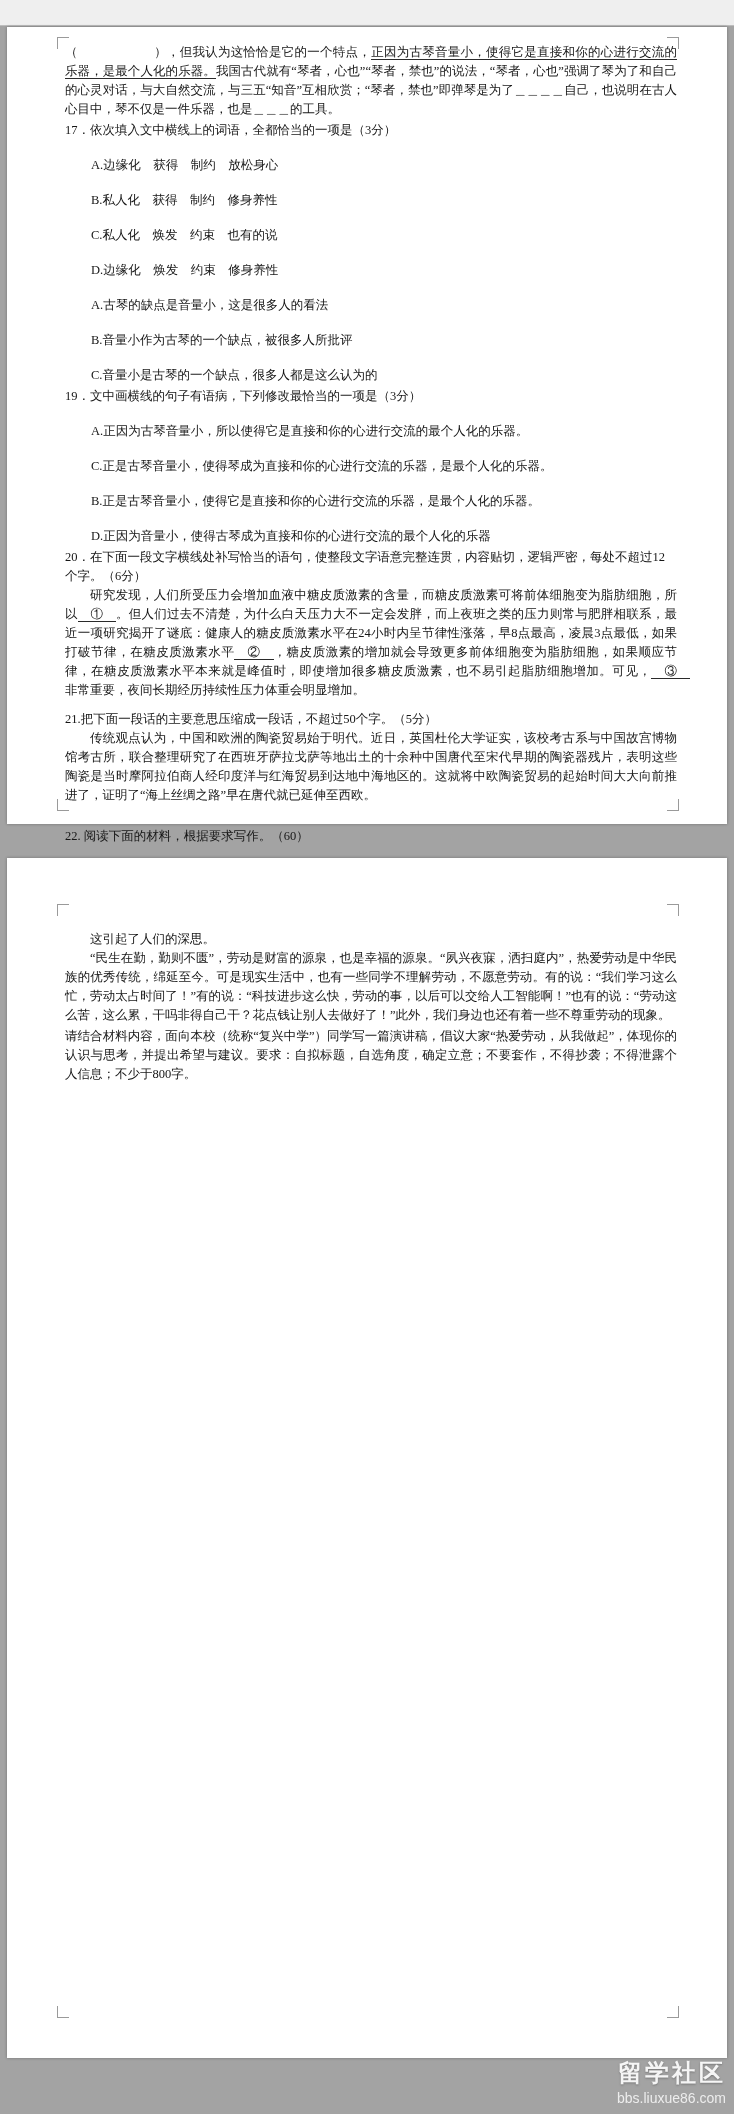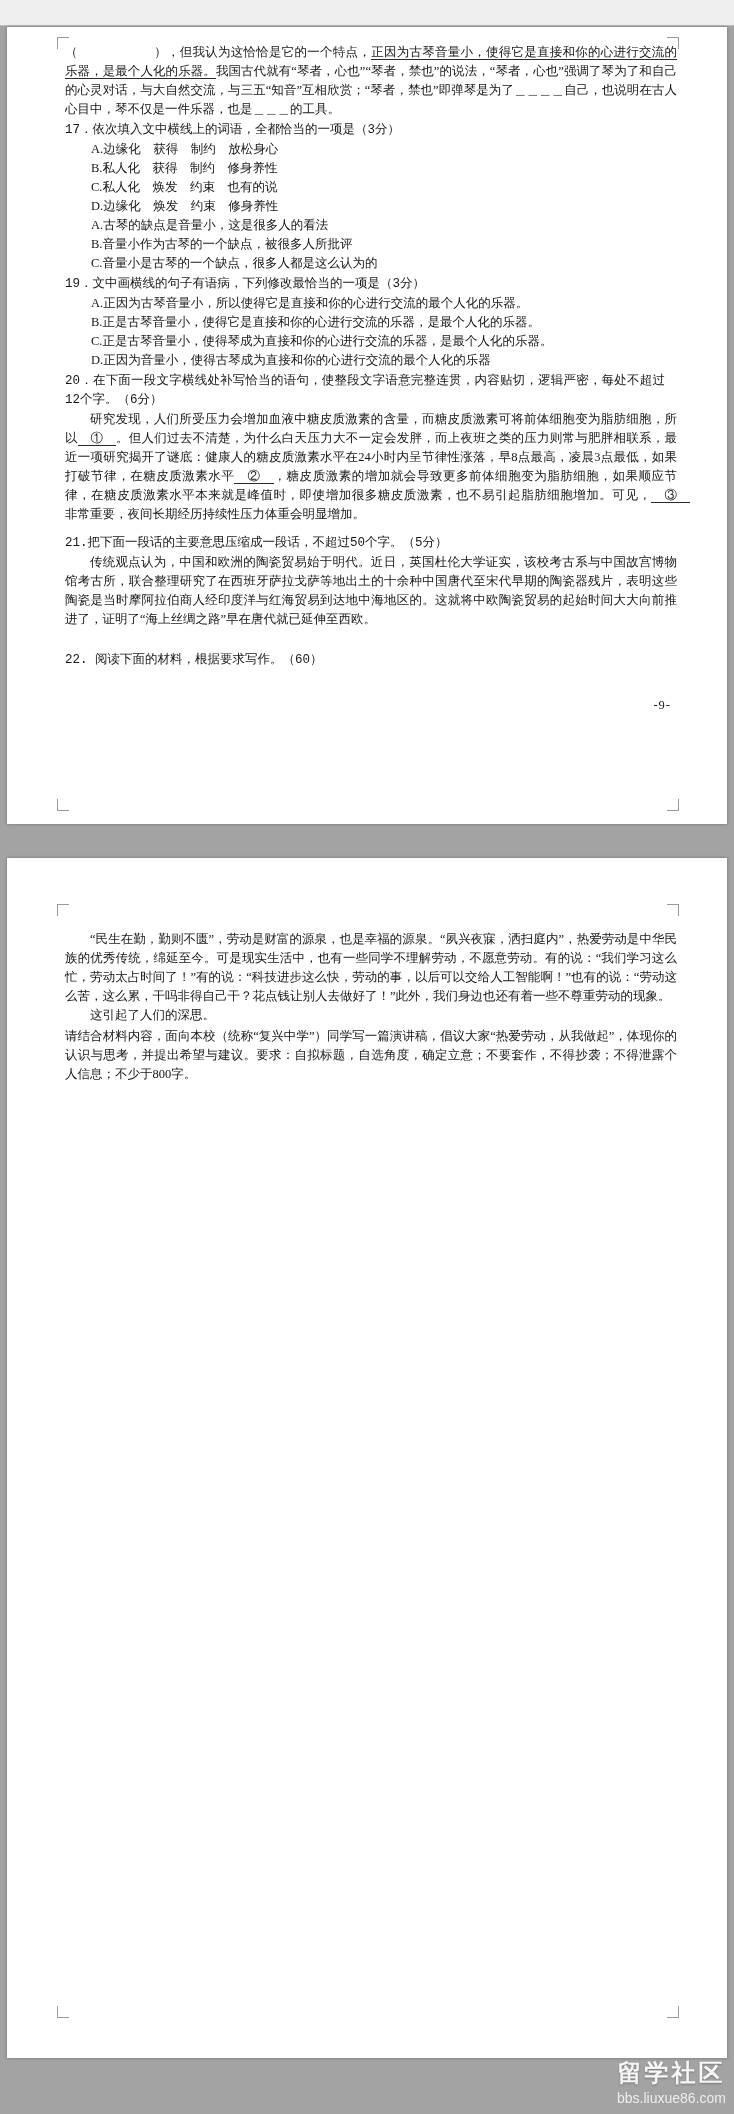--- a/index.html
+++ b/index.html
@@ -34,29 +34,29 @@
   #page2 .mark.bl { left:50px; top:1148px; }
   #page2 .mark.br { right:48px; top:1148px; }
   .content {
     position:absolute; left:58px; width:612px;
     font-size:12.5px; line-height:19px; text-align:justify;
   }
   #page1 .content { top:16px; }
   #page2 .content { top:72px; }
   .para { margin:0; }
   .indent { text-indent:2em;font-family:Liberation Serif, serif; }
-  .stem { margin:2px 12px 0 0;font-family:Liberation Mono, monospace; }
-  .opt { margin:0 0 0 26px; }
+  .stem { margin:2px 12px 0 0; }
+  .opt { margin:16px 0 0 26px; }
   .u { border-bottom:1px solid #2a2a2a; }
   .q22 { margin-top:22px; }
   .pagenum { text-align:right; margin-top:26px; padding-right:6px; letter-spacing:1px; }
   .p2para { margin-bottom:0; }
   .p2req { margin-top:2px; }
   .footer-mark {
-    position:absolute; right:8px; bottom:8px; text-align:center;
+    position:absolute; right:8px; bottom:8px; text-align:right;
     font-family:"Liberation Sans","DejaVu Sans",sans-serif;
   }
   .footer-mark .t1 {
     font-size:24px; font-weight:bold; letter-spacing:3px;
     color:rgba(255,255,255,.92); text-shadow:0 1px 2px rgba(90,90,90,.6);
   }
   .footer-mark .t2 { font-size:14px; color:rgba(255,255,255,.8); margin-top:1px; }
 </style>
 </head>
 <body>
@@ -85,22 +85,22 @@
 
     <div>
       <p class="opt">A.古琴的缺点是音量小，这是很多人的看法</p>
       <p class="opt">B.音量小作为古琴的一个缺点，被很多人所批评</p>
       <p class="opt">C.音量小是古琴的一个缺点，很多人都是这么认为的</p>
     </div>
 
     <div>
       <p class="stem">19．文中画横线的句子有语病，下列修改最恰当的一项是（3分）</p>
       <p class="opt">A.正因为古琴音量小，所以使得它是直接和你的心进行交流的最个人化的乐器。</p>
+      <p class="opt">C.正是古琴音量小，使得琴成为直接和你的心进行交流的乐器，是最个人化的乐器。</p>
       <p class="opt">B.正是古琴音量小，使得它是直接和你的心进行交流的乐器，是最个人化的乐器。</p>
-      <p class="opt">C.正是古琴音量小，使得琴成为直接和你的心进行交流的乐器，是最个人化的乐器。</p>
       <p class="opt">D.正因为音量小，使得古琴成为直接和你的心进行交流的最个人化的乐器</p>
     </div>
 
     <div>
       <p class="stem">20．在下面一段文字横线处补写恰当的语句，使整段文字语意完整连贯，内容贴切，逻辑严密，每处不超过12个字。（6分）</p>
       <p class="para indent">
         <span>研究发现，人们所受压力会增加血液中糖皮质激素的含量，而糖皮质激素可将前体细胞变为脂肪细胞，所以</span><span class="u">　①　</span><span>。但人们过去不清楚，为什么白天压力大不一定会发胖，而上夜班之类的压力则常与肥胖相联系，最近一项研究揭开了谜底：健康人的糖皮质激素水平在24小时内呈节律性涨落，早8点最高，凌晨3点最低，如果打破节律，在糖皮质激素水平</span><span class="u">　②　</span><span>，糖皮质激素的增加就会导致更多前体细胞变为脂肪细胞，如果顺应节律，在糖皮质激素水平本来就是峰值时，即使增加很多糖皮质激素，也不易引起脂肪细胞增加。可见，</span><span class="u">　③　</span><span>非常重要，夜间长期经历持续性压力体重会明显增加。</span>
       </p>
     </div>
 
@@ -115,22 +115,22 @@
   </div>
 </div>
 
 <div class="page" id="page2">
   <div class="mark tl"></div>
   <div class="mark tr"></div>
   <div class="mark bl"></div>
   <div class="mark br"></div>
 
   <div class="content">
+    <p class="para indent p2para">这引起了人们的深思。</p>
     <p class="para indent p2para">“民生在勤，勤则不匮”，劳动是财富的源泉，也是幸福的源泉。“夙兴夜寐，洒扫庭内”，热爱劳动是中华民族的优秀传统，绵延至今。可是现实生活中，也有一些同学不理解劳动，不愿意劳动。有的说：“我们学习这么忙，劳动太占时间了！”有的说：“科技进步这么快，劳动的事，以后可以交给人工智能啊！”也有的说：“劳动这么苦，这么累，干吗非得自己干？花点钱让别人去做好了！”此外，我们身边也还有着一些不尊重劳动的现象。</p>
-    <p class="para indent p2para">这引起了人们的深思。</p>
     <p class="para p2req">请结合材料内容，面向本校（统称“复兴中学”）同学写一篇演讲稿，倡议大家“热爱劳动，从我做起”，体现你的认识与思考，并提出希望与建议。要求：自拟标题，自选角度，确定立意；不要套作，不得抄袭；不得泄露个人信息；不少于800字。</p>
   </div>
 </div>
 
 <div class="footer-mark">
   <div class="t1">留学社区</div>
   <div class="t2">bbs.liuxue86.com</div>
 </div>
 
 </body></html>

